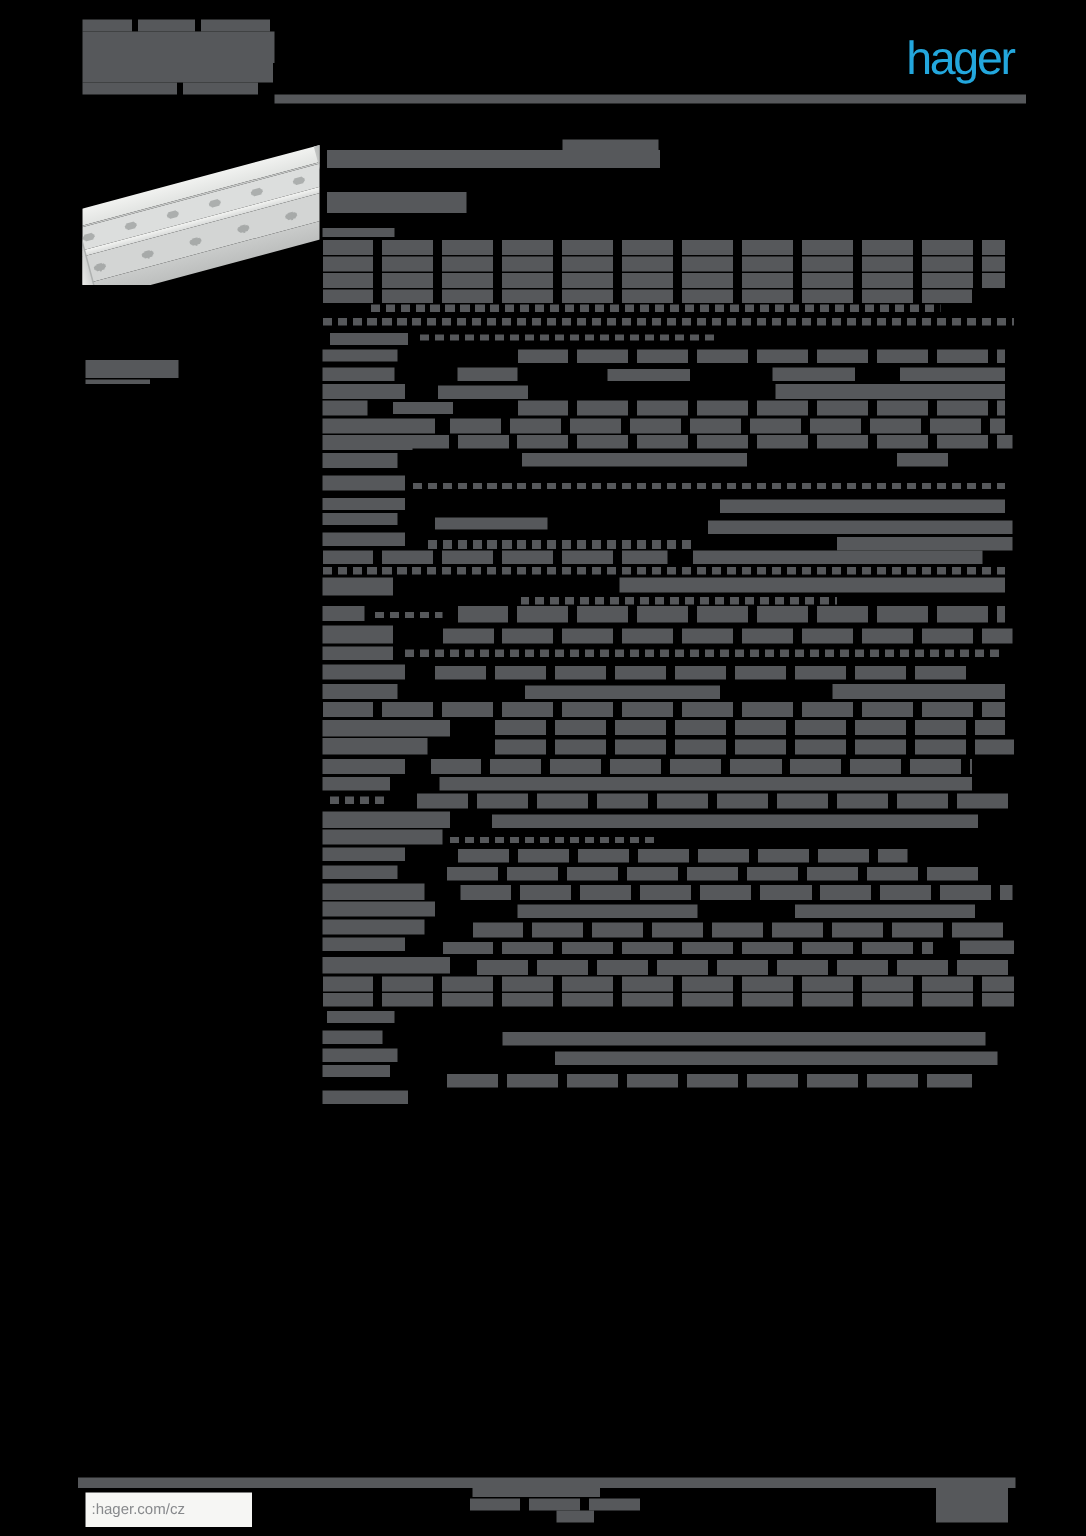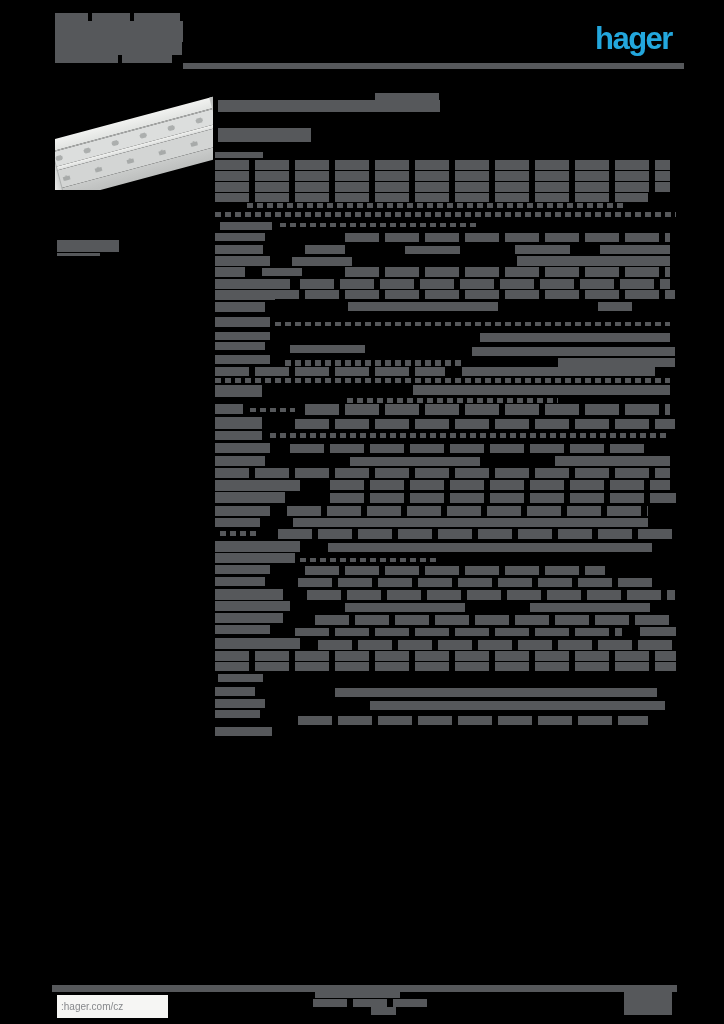--- a/index.html
+++ b/index.html
@@ -24,22 +24,23 @@
   }
   .bar.dotted {
     background: repeating-linear-gradient(90deg, var(--bar) 0 6px, transparent 6px 10px);
   }
   .rect { position: absolute; background: var(--bar); }
 
   
   .logo {
     position: absolute;
     left: 595px; top: 20px; width: 90px; height: 40px;
-    font-size: 31px; font-weight: bold; letter-spacing: -1.5px;
+    font-size: 31px; font-weight: normal; letter-spacing: -1.5px;
     line-height: 38px;
+    text-align: center;
   }
 
   
   .product-image {
     position: absolute;
     left: 55px; top: 86px; width: 158px; height: 104px;
     overflow: hidden;
   }
   .trunk {
     position: absolute;

